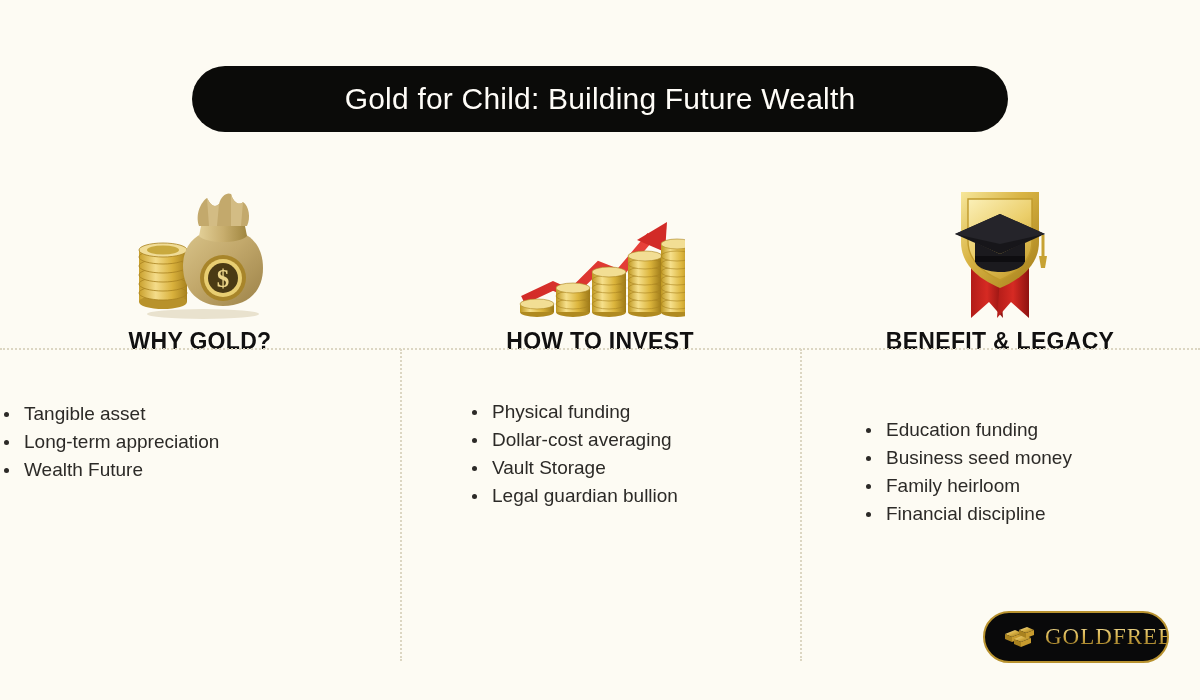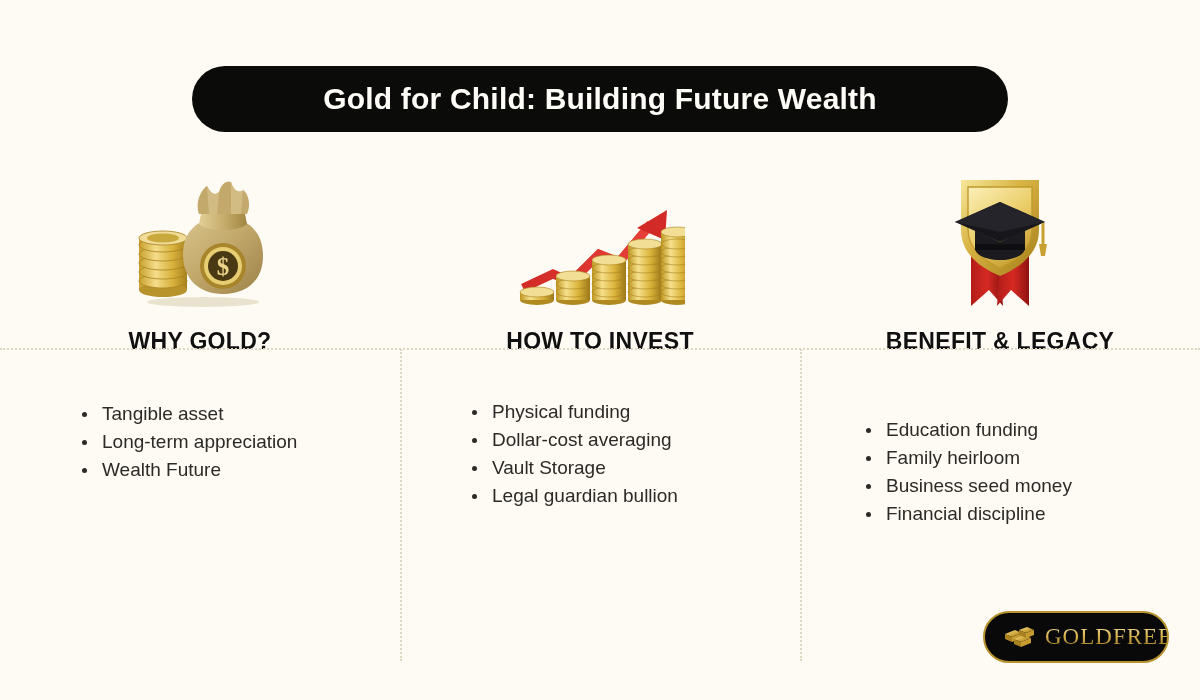--- a/index.html
+++ b/index.html
@@ -23,21 +23,21 @@
     position:absolute;
     left:192px; top:66px;
     width:816px; height:66px;
     background:#0B0B09;
     border-radius:33px;
     display:flex; align-items:center; justify-content:center;
   }
   .title-text {
     color:#FFFDF8;
     font-size:30px;
-    font-weight:bold;
+    font-weight:normal;
     letter-spacing:0.2px;
     white-space:nowrap;
   }
 
   
   .h-divider {
     position:absolute;
     left:0; top:348px;
     width:1200px; height:0;
     border-top:2px dotted #DCD6C2;
@@ -70,31 +70,31 @@
     height:150px;
     display:flex;
     align-items:flex-end;
     justify-content:center;
   }
   .col-head {
     font-size:23px;
     font-weight:bold;
     color:#111010;
     letter-spacing:0.3px;
-    margin-top:20px;
+    margin-top:8px;
     white-space:nowrap;
   }
 
   
   .list-block {
     position:absolute;
     top:400px;
     width:400px;
   }
-  .list-1 { left:0px;   padding-left:78px; }
+  .list-1 { left:0px;   }
   .list-2 { left:400px; padding-left:68px; top:398px; }
   .list-3 { left:800px; padding-left:62px;margin-top:16px; }
 
   .list-block ul { list-style:none; }
   .list-block li {
     position:relative;
     font-size:19px;
     line-height:28px;
     color:#2C2A27;
     padding-left:24px;
@@ -327,22 +327,22 @@
       <li>Physical funding</li>
       <li>Dollar-cost averaging</li>
       <li>Vault Storage</li>
       <li>Legal guardian bullion</li>
     </ul>
   </div>
 
   <div class="list-block list-3">
     <ul>
       <li>Education funding</li>
+      <li>Business seed money</li>
       <li>Family heirloom</li>
-      <li>Business seed money</li>
       <li>Financial discipline</li>
     </ul>
   </div>
 
   <div class="logo-badge">
     <span class="logo-bars">
       <svg width="36" height="28" viewBox="0 0 36 28">
         <defs>
           <linearGradient id="barG" x1="0" y1="0" x2="1" y2="1">
             <stop offset="0%" stop-color="#F5E099"></stop>

